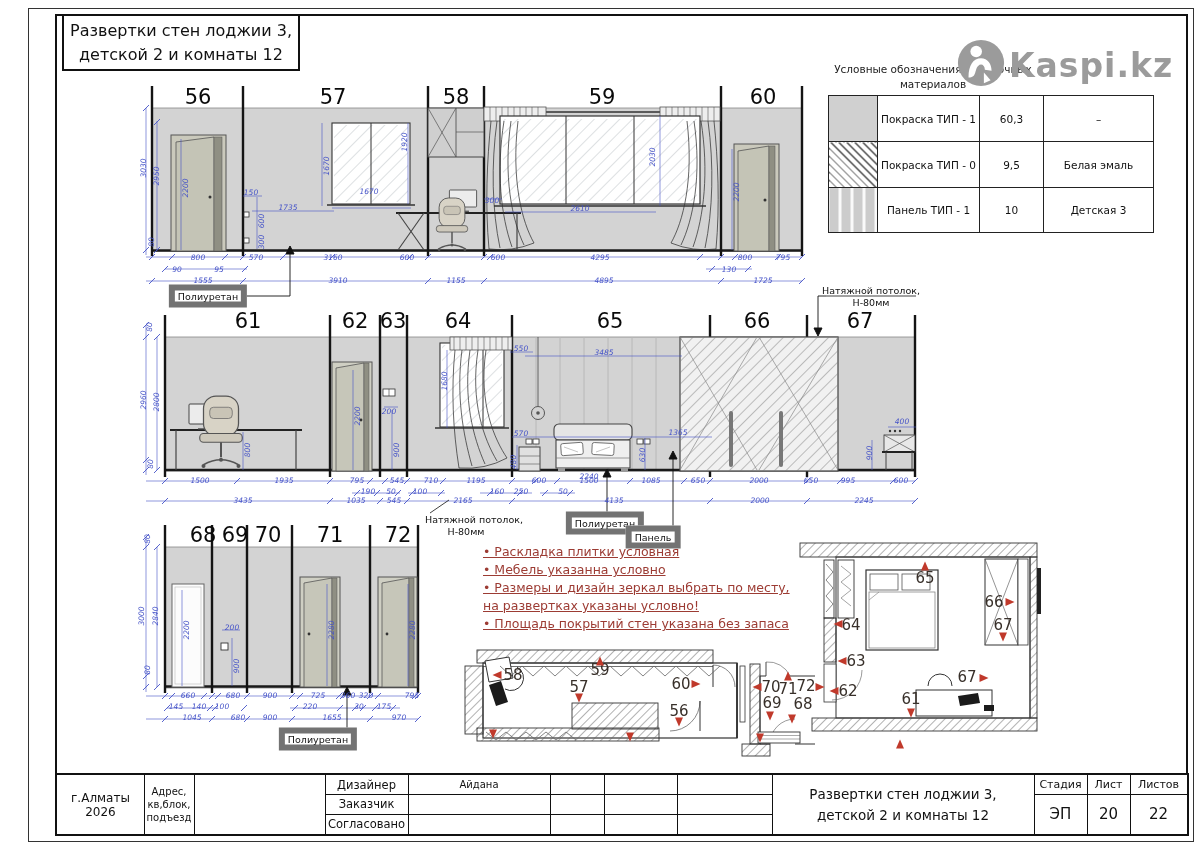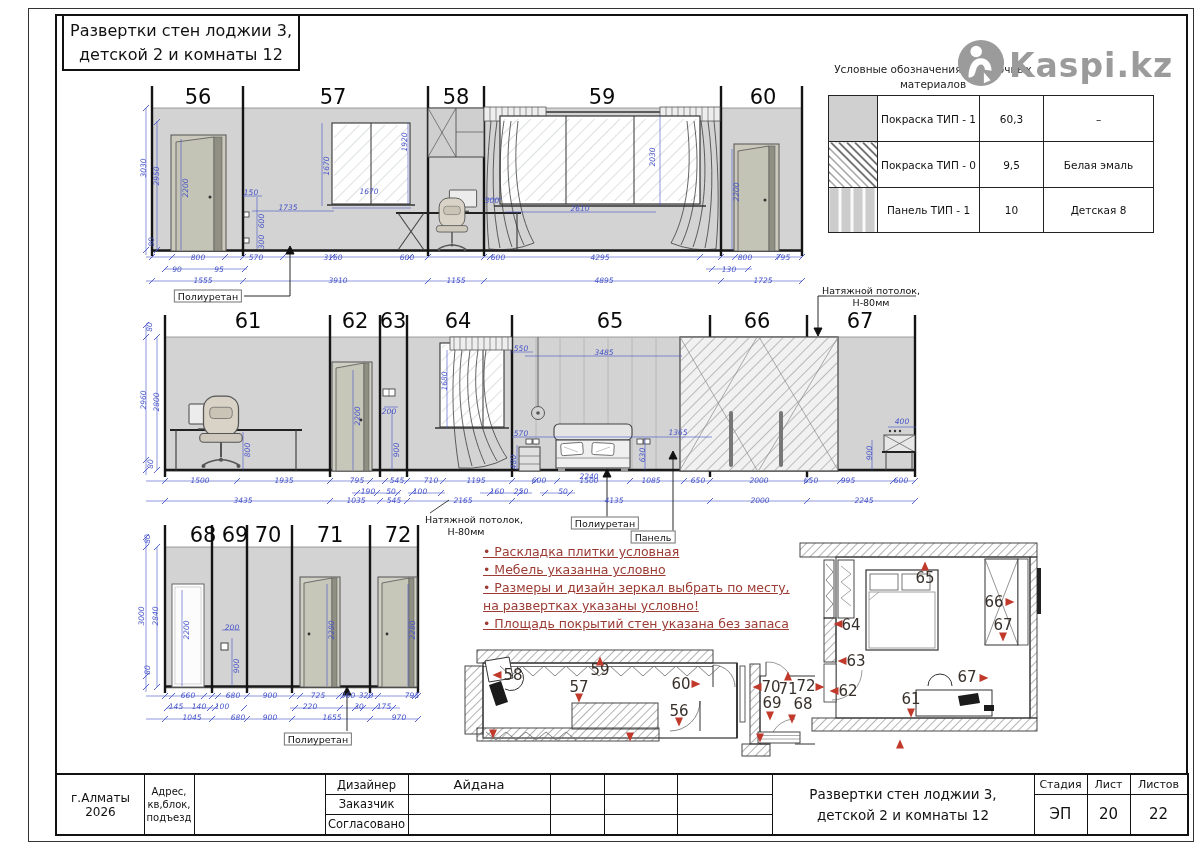--- a/index.html
+++ b/index.html
@@ -19,21 +19,21 @@
   table.legend td{border:1.5px solid #222;text-align:center;vertical-align:middle;padding:2px;}
   .sw{width:44px;}
   .sw-paint1{background:#d0d0d0;}
   .sw-paint0{background:repeating-linear-gradient(45deg,#fff 0 4.5px,#444 4.5px 5.6px);}
   .sw-panel1{background:repeating-linear-gradient(90deg,#cccccc 0 9px,#fafafa 9px 12px);}
   
   .wallnum{position:absolute;transform:translate(-50%,-50%);font-size:21px;white-space:nowrap;color:#0a0a0a;}
   .dim{position:absolute;transform:translate(-50%,-50%);font-size:7.5px;font-style:italic;color:#4553c8;white-space:nowrap;}
   .dim[data-variant="v"]{transform:translate(-50%,-50%) rotate(-90deg);}
   .blabel{position:absolute;transform:translate(-50%,-50%);font-size:9.5px;white-space:nowrap;color:#111;}
-  .blabel[data-variant="boxed"]{border:1px solid #737373;background:#fff;padding:0 3px;}
+  .blabel[data-variant="boxed"]{border:6px solid #737373;background:#fff;padding:0 3px;}
   .notes{position:absolute;left:483px;top:544px;width:335px;}
   .note-line{font-size:12.5px;color:#9c3b33;text-decoration:underline;margin-bottom:3px;white-space:nowrap;}
   .plabel{position:absolute;transform:translate(-50%,-50%);font-size:15px;color:#38302a;white-space:nowrap;}
   .parrow{position:absolute;width:0;height:0;transform:translate(-50%,-50%);}
   .parrow[data-variant="up"]{border-left:4px solid transparent;border-right:4px solid transparent;border-bottom:9px solid #c0392b;}
   .parrow[data-variant="down"]{border-left:4px solid transparent;border-right:4px solid transparent;border-top:9px solid #c0392b;}
   .parrow[data-variant="left"]{border-top:4px solid transparent;border-bottom:4px solid transparent;border-right:9px solid #c0392b;}
   .parrow[data-variant="right"]{border-top:4px solid transparent;border-bottom:4px solid transparent;border-left:9px solid #c0392b;}
   
   .tb{position:absolute;left:55px;top:773px;width:1130px;height:59px;border:2px solid #111;background:#fff;}
@@ -566,21 +566,21 @@
     <tr style="height:46px">
       <td class="sw sw-paint0"></td>
       <td>Покраска ТИП - 0</td>
       <td>9,5</td>
       <td>Белая эмаль</td>
     </tr>
     <tr style="height:45px">
       <td class="sw sw-panel1"></td>
       <td>Панель ТИП - 1</td>
       <td>10</td>
-      <td>Детская 8</td>
+      <td>Детская 3</td>
     </tr>
   </tbody>
     </table>
 
   <div>
 
   <span class="wallnum" style="left: 198px; top: 97px;">56</span>
       <span class="wallnum" style="left: 333px; top: 97px;">57</span>
       <span class="wallnum" style="left: 456px; top: 97px;">58</span>
       <span class="wallnum" style="left: 602px; top: 97px;">59</span>
@@ -792,21 +792,21 @@
     <div class="hl" style="left:977px;top:19px;width:153px"></div>
     <div class="cell" style="left:0;top:0;width:87px;height:59px;font-size:12px">г.Алматы 2026</div>
     <div class="cell" style="left:87px;top:0;width:50px;height:59px;font-size:10px;flex-direction:column;line-height:1.3">
       <span>Адрес,</span>
       <span>кв,блок,</span>
       <span>подъезд</span>
     </div>
     <div class="cell" style="left:268px;top:0;width:83px;height:19px;font-size:11.5px">Дизайнер</div>
     <div class="cell" style="left:268px;top:19px;width:83px;height:19.5px;font-size:11.5px">Заказчик</div>
     <div class="cell" style="left:268px;top:38.5px;width:83px;height:20.5px;font-size:11.5px">Согласовано</div>
-    <div class="cell" style="left:351px;top:0;width:142px;height:19px;font-size:13px">Айдана</div>
+    <div class="cell" style="left:351px;top:0;width:142px;height:19px;font-size:10px">Айдана</div>
     <div class="cell" style="left:715px;top:0;width:262px;height:59px;font-size:13.5px;flex-direction:column;line-height:1.5">
       <span>Развертки стен лоджии 3,</span>
       <span>детской 2 и комнаты 12</span>
     </div>
     <div class="cell" style="left:977px;top:0;width:53px;height:19px;font-size:11px">Стадия</div>
     <div class="cell" style="left:1030px;top:0;width:43px;height:19px;font-size:11px">Лист</div>
     <div class="cell" style="left:1073px;top:0;width:57px;height:19px;font-size:11px">Листов</div>
     <div class="cell" style="left:977px;top:19px;width:53px;height:40px;font-size:15px">ЭП</div>
     <div class="cell" style="left:1030px;top:19px;width:43px;height:40px;font-size:15px">20</div>
     <div class="cell" style="left:1073px;top:19px;width:57px;height:40px;font-size:15px">22</div>

